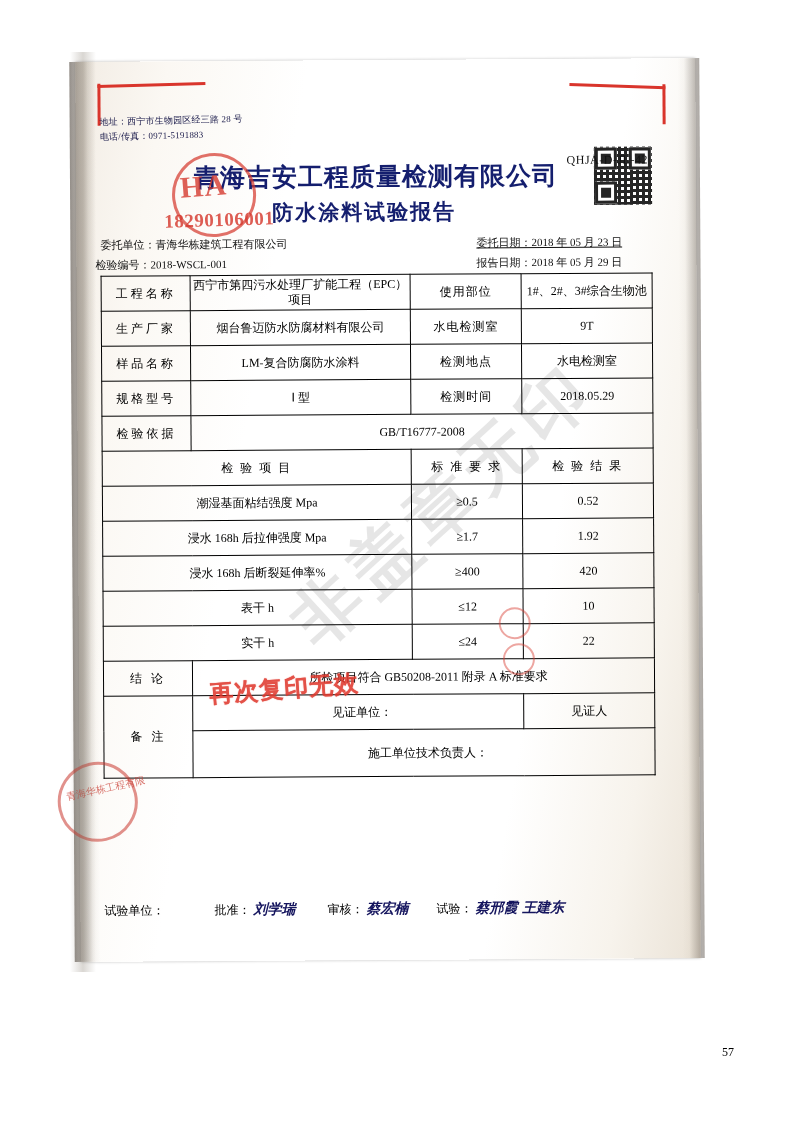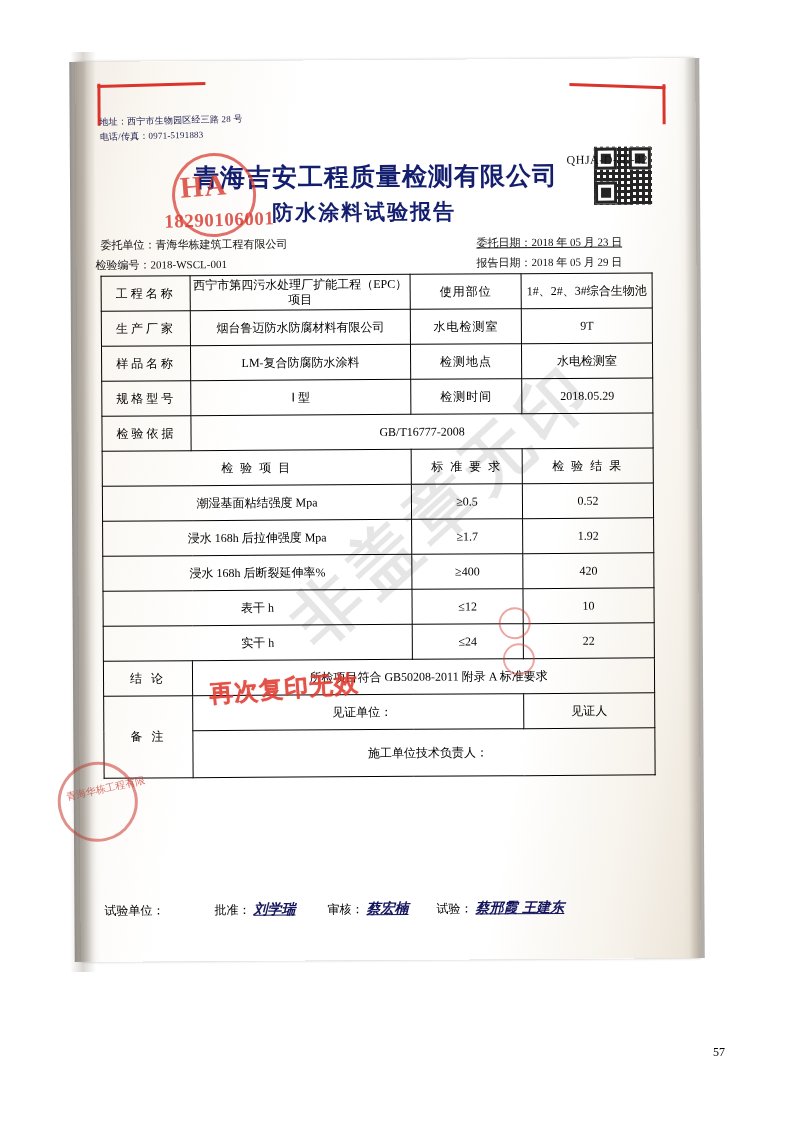--- a/index.html
+++ b/index.html
@@ -220,21 +220,20 @@
     white-space: nowrap;
   }
   #footer-sign span { display: inline-block; margin-top: 18px; }
 
   .hand {
     font-family: "DejaVu Serif", serif;
     font-style: italic;
     font-weight: bold;
     color: #15155e;
     font-size: 14px;
-    text-decoration: underline;
   }
 
   
   #invalid-stamp {
     position: absolute;
     left: 130px;
     top: 612px;
     font-size: 24px;
     font-weight: bold;
     color: #e03a2f;
@@ -274,21 +273,21 @@
     font-size: 10px;
     color: #c8372d;
     opacity: 0.7;
     transform: rotate(-12deg);
     white-space: nowrap;
   }
 
   
   #pagenum {
     position: absolute;
-    right: 68px;
+    right: 59px;
     bottom: 62px;
     font-size: 12px;
     color: #000;
   }
 
   
   #spine {
     position: absolute;
     left: 70px;
     top: 52px;

